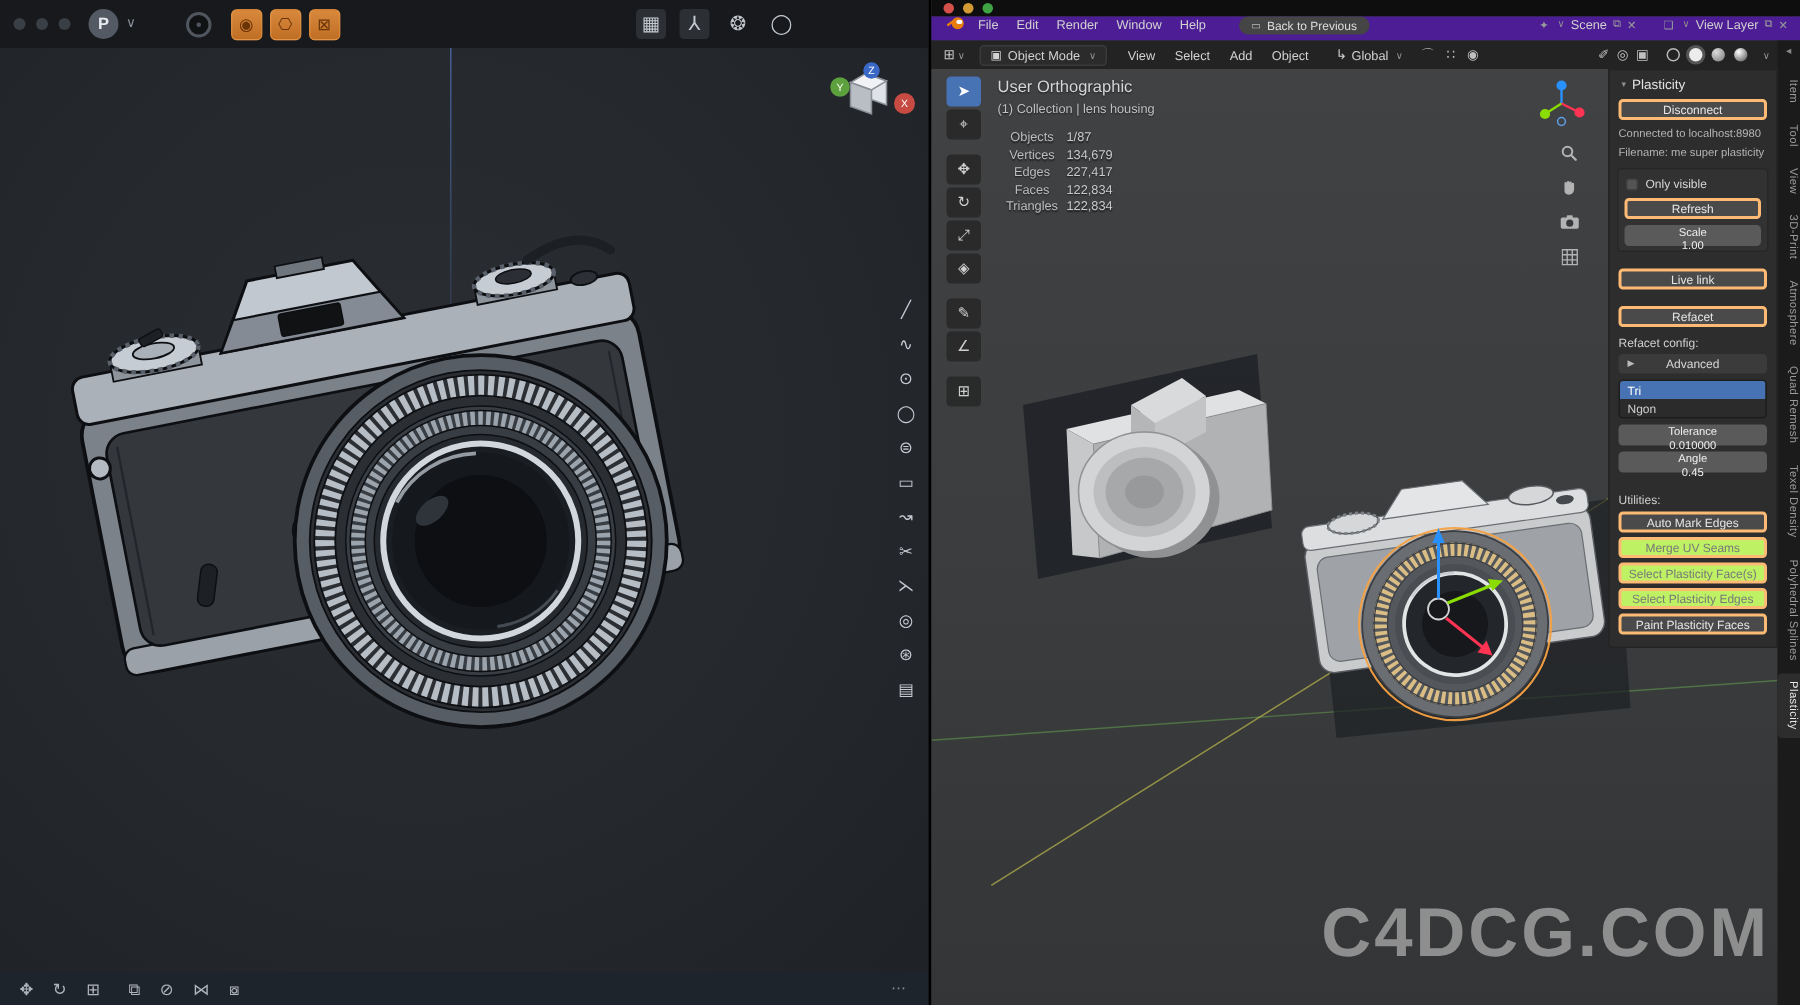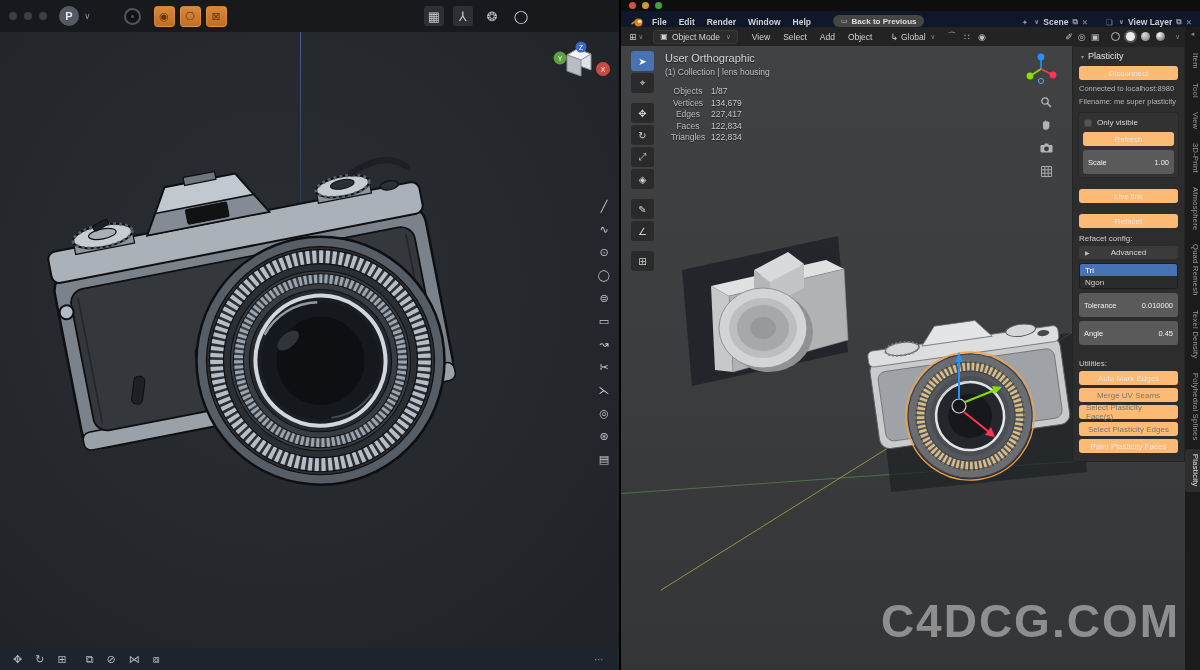--- a/index.html
+++ b/index.html
@@ -38,21 +38,21 @@
   .viewcube { position:absolute; right:6px; top:9px; }
 
   
   #blender { position:absolute; left:619px; top:0; width:581px; height:670px; background:#3c3e41; border-left:2px solid #000; }
   .bl-titlebar { position:absolute; left:0; top:0; width:100%; height:11px; background:#0e0e0e; }
   .traffic-mac { position:absolute; left:8px; top:2px; display:flex; gap:6px; }
   .traffic-mac i { width:7px; height:7px; border-radius:50%; }
   .traffic-mac i:nth-child(1){background:#d4504a;} .traffic-mac i:nth-child(2){background:#d39a33;} .traffic-mac i:nth-child(3){background:#3fa344;}
   .bl-title { position:absolute; left:0; right:0; top:1px; text-align:center; font-size:8px; color:#8f8f8f; }
 
-  .bl-menubar { position:absolute; left:0; top:11px; width:100%; height:16px; background:#0f172a; display:flex; align-items:flex-end; font-size:8.5px; color:#d2d2d2;font-weight:bold; }
+  .bl-menubar { position:absolute; left:0; top:11px; width:100%; height:16px; background:#4c1d95; display:flex; align-items:flex-start; font-size:8.5px; color:#d2d2d2; }
   .bl-logo { margin-left:10px; }
   .bl-menus { display:flex; gap:12px; margin-left:8px; }
   .menu-item { cursor:default; }
   .back-btn { margin-left:22px; background:#454545; border-radius:8px; height:12px; display:flex; align-items:center; padding:0 8px; gap:4px; font-size:8px; color:#ddd; }
   .back-btn .g { font-size:7px; color:#bbb; }
   .bl-menubar-right { position:absolute; right:8px; display:flex; align-items:center; gap:4px; font-size:8.5px; color:#cfcfcf; }
   .mini-ic { font-size:7.5px; color:#9a9a9a; }
   .bl-menubar-right .field-sep { width:10px; }
 
   .bl-toolrow { position:absolute; left:0; top:27px; width:100%; height:19px; background:#232323; display:flex; align-items:center; font-size:8.5px; color:#d2d2d2; }
@@ -97,29 +97,29 @@
   .scene-lines { position:absolute; left:0; top:0; width:100%; height:100%; }
   .scene-obj { position:absolute; }
 
   
   .watermark { position:absolute; right:20px; bottom:22px; font-size:46px; font-weight:bold; color:rgba(165,165,165,.8); letter-spacing:2px; z-index:30; }
 
   
   .npanel { position:absolute; right:15px; top:0; width:113px; background:#2d2d2d; border:1px solid #242424; border-radius:0 0 0 3px; padding-bottom:8px; z-index:10; }
   .np-header { display:flex; align-items:center; gap:4px; padding:4px 6px 2px; font-size:9px; color:#e2e2e2; }
   .np-header .chev { font-size:6px; }
-  .pbtn { height:14px; margin:3px 6px 0; background:#4a4a4a; border:7px solid #fdba74; border-radius:3px; color:#e6e6e6; font-size:8px; display:flex; align-items:center; justify-content:center; }
+  .pbtn { height:14px; margin:3px 6px 0; background:#4a4a4a; border:2px solid #fdba74; border-radius:3px; color:#e6e6e6; font-size:8px; display:flex; align-items:center; justify-content:center; }
   .pbtn.disabled { background:#bef264; color:#787878; }
   .np-text { font-size:7.5px; color:#b4b4b4; padding:4px 6px 0; line-height:9px; }
   .np-group { margin:6px 5px 0; background:#323232; border:1px solid #272727; border-radius:3px; padding:3px; }
   .cb-row { display:flex; align-items:center; gap:5px; padding:2px 2px; }
   .checkbox { width:8px; height:8px; background:#545454; border:1px solid #404040; border-radius:2px; }
   .cb-label { font-size:8px; color:#d8d8d8; }
   .np-group .pbtn { margin:3px 1px 0; }
-  .slider { height:24px; margin:4px 1px 0; background:#5a5a5a; border-radius:3px; display:flex; align-items:center; justify-content:space-between; padding:0 5px; font-size:7.5px; color:#f0f0f0; }
+  .slider { height:14px; margin:4px 1px 0; background:#5a5a5a; border-radius:3px; display:flex; align-items:center; justify-content:space-between; padding:0 5px; font-size:7.5px; color:#f0f0f0;flex-direction:column; }
   .slider.lone { margin:4px 6px 0; }
   .np-label { font-size:8px; color:#cfcfcf; padding:6px 6px 0; }
   .adv-row { height:13px; margin:3px 6px 0; background:#3b3b3b; border-radius:3px; display:flex; align-items:center; font-size:8px; color:#d8d8d8; position:relative; }
   .adv-row .tri { position:absolute; left:6px; font-size:6px; color:#bbb; }
   .adv-row span.lbl { margin:0 auto; }
   .facet-list { margin:4px 6px 0; background:#222; border:1px solid #1d1d1d; border-radius:3px; overflow:hidden; }
   .facet-row { height:12px; display:flex; align-items:center; padding:0 5px; font-size:8px; color:#cfcfcf; background:#2b2b2b; }
   .facet-row.selected { background:#4772b3; color:#fff; }
   .np-gap { height:8px; }
 

